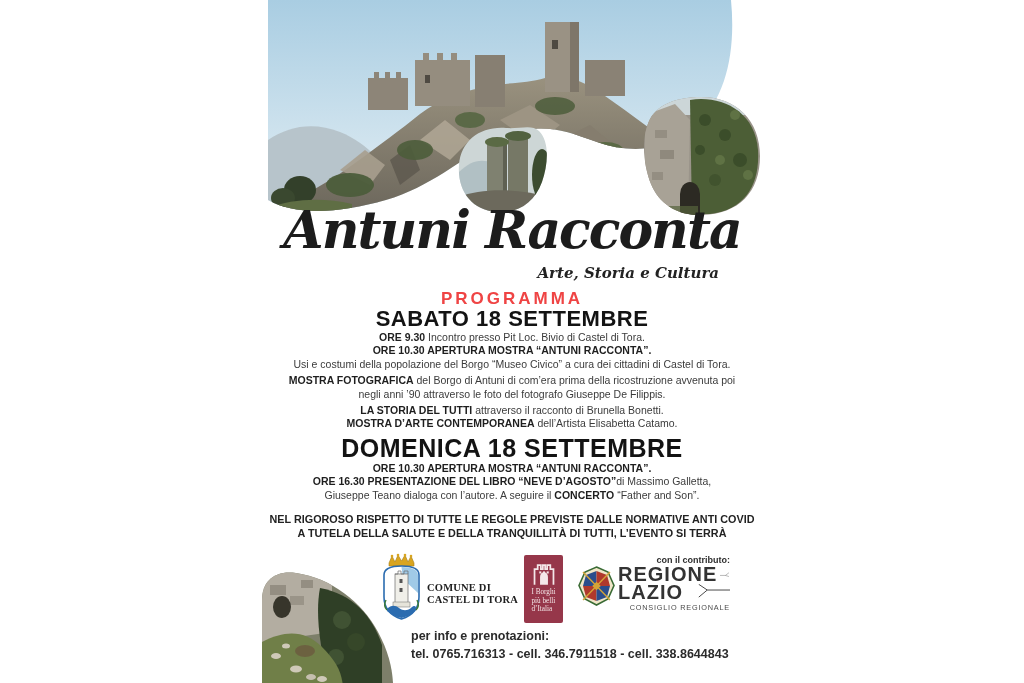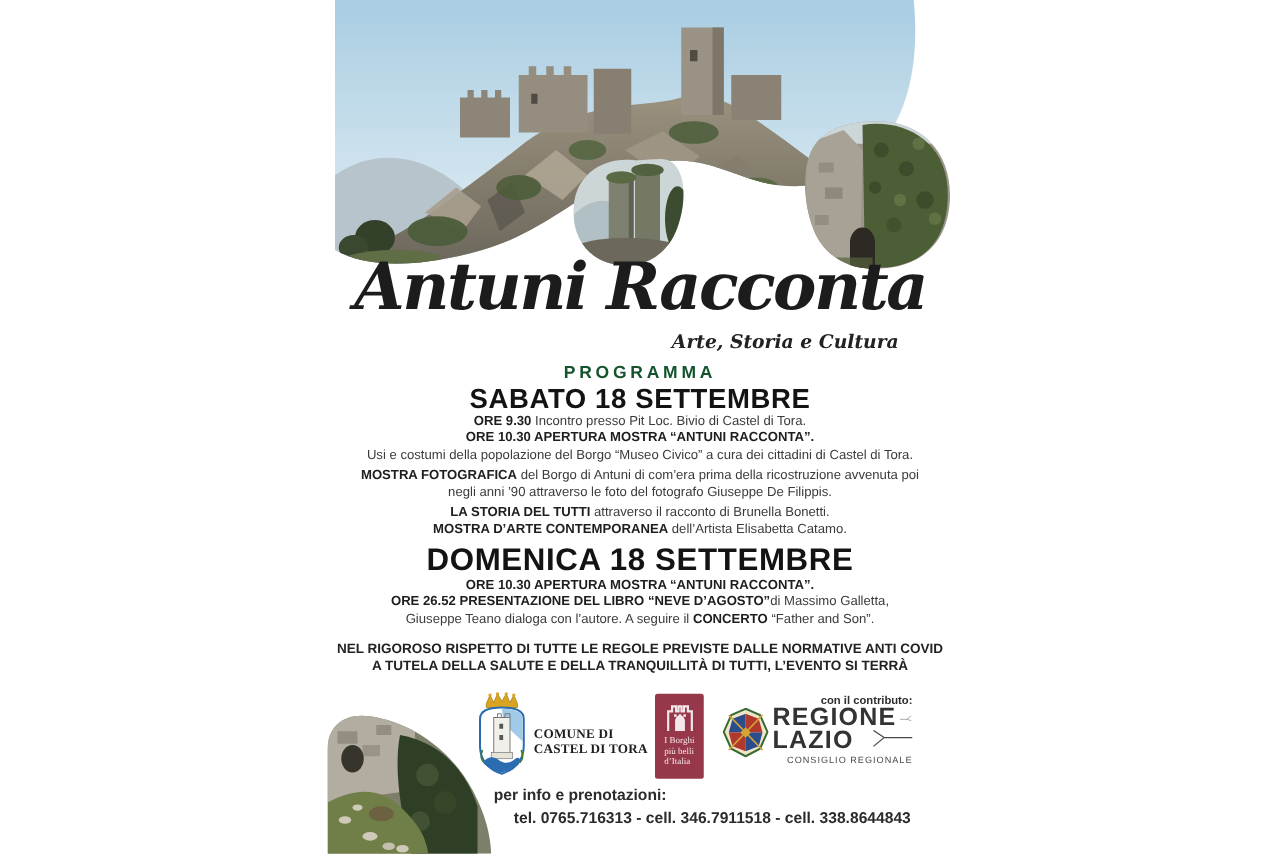--- a/index.html
+++ b/index.html
@@ -4,32 +4,32 @@
 <style>
   html,body{margin:0;padding:0;background:#ffffff;}
   body{width:1024px;height:683px;position:relative;overflow:hidden;
        font-family:"Liberation Sans",sans-serif;-webkit-font-smoothing:antialiased;}
   .abs{position:absolute;}
   .center-col{left:259px;width:506px;text-align:center;}
   .poster-title{top:204px;font-family:"DejaVu Serif",serif;font-style:italic;font-weight:700;
                 font-size:52px;color:#1c1c1c;letter-spacing:-2px;line-height:1;}
   .poster-subtitle{top:264px;font-family:"DejaVu Serif",serif;font-style:italic;font-weight:700;
                    font-size:15px;color:#222;text-align:right;padding-right:46px;box-sizing:border-box;}
-  .program-label{top:289px;font-size:14px;font-weight:700;letter-spacing:3px;color:#14532d;}
+  .program-label{top:289px;font-size:17px;font-weight:700;letter-spacing:3px;color:#ef4444;}
   .day-heading-1{top:306px;font-size:22px;font-weight:800;letter-spacing:.5px;color:#131313;}
   .day-heading-2{top:434px;font-size:25px;font-weight:800;letter-spacing:.5px;color:#131313;}
   .day-lines{font-size:10.5px;color:#3b3b3b;line-height:13.4px;}
   .day-lines p{margin:0;}
   .day-lines .b{font-weight:700;color:#1e1e1e;}
   .sat-lines{top:331px;}
   .sat-lines p.gap{margin-top:3px;}
   .sat-lines p.w{max-width:470px;margin-left:auto;margin-right:auto;}
   .sun-lines{top:462px;}
   .notice{top:513px;font-size:10.8px;font-weight:700;color:#222;line-height:13.8px;}
-  .contact-info{left:395px;top:629px;font-size:12.5px;font-weight:700;color:#2b2b2b;}
+  .contact-info{left:411px;top:629px;font-size:12.5px;font-weight:700;color:#2b2b2b;}
   .contact-phones{left:411px;top:647px;font-size:12.5px;font-weight:700;color:#2b2b2b;}
   .comune-name{left:427px;top:582px;font-family:"Liberation Serif",serif;font-weight:700;
                font-size:10.5px;color:#1e1e1e;line-height:11.5px;letter-spacing:.2px;}
   .borghi-box{left:524px;top:555px;width:39px;height:68px;border-radius:2px;
               display:flex;flex-direction:column;align-items:center;}
   .borghi-text{font-family:"Liberation Serif",serif;font-size:7.2px;line-height:8.6px;
                color:#f3e4e6;text-align:left;margin-top:0;}
   .contrib-block{left:618px;top:555px;width:112px;}
   .contrib-label{font-size:9px;font-weight:600;color:#2e2e2e;text-align:right;}
   .reg-row{display:flex;align-items:center;height:17px;margin-top:1px;}
@@ -154,21 +154,21 @@
   <p><span></span><span class="b">ORE 10.30 APERTURA MOSTRA “ANTUNI RACCONTA”.</span><span></span></p>
   <p><span>Usi e costumi della popolazione del Borgo “Museo Civico” a cura dei cittadini di Castel di Tora.</span><span class="b"></span><span></span></p>
   <p class="gap w"><span></span><span class="b">MOSTRA FOTOGRAFICA</span><span> del Borgo di Antuni di com’era prima della ricostruzione avvenuta poi negli anni ’90 attraverso le foto del fotografo Giuseppe De Filippis.</span></p>
   <p class="gap"><span></span><span class="b">LA STORIA DEL TUTTI</span><span> attraverso il racconto di Brunella Bonetti.</span></p>
   <p><span></span><span class="b">MOSTRA D’ARTE CONTEMPORANEA</span><span> dell’Artista Elisabetta Catamo.</span></p>
 </div>
 
 <div class="abs center-col day-heading-2">DOMENICA 18 SETTEMBRE</div>
 <div class="abs center-col day-lines sun-lines">
   <p><span></span><span class="b">ORE 10.30 APERTURA MOSTRA “ANTUNI RACCONTA”.</span><span></span></p>
-  <p><span></span><span class="b">ORE 26.52 PRESENTAZIONE DEL LIBRO “NEVE D’AGOSTO”</span><span>di Massimo Galletta,</span></p>
+  <p><span></span><span class="b">ORE 16.30 PRESENTAZIONE DEL LIBRO “NEVE D’AGOSTO”</span><span>di Massimo Galletta,</span></p>
   <p><span>Giuseppe Teano dialoga con l’autore. A seguire il </span><span class="b">CONCERTO</span><span> “Father and Son”.</span></p>
 </div>
 
 <div class="abs center-col notice">
   <p style="margin:0">NEL RIGOROSO RISPETTO DI TUTTE LE REGOLE PREVISTE DALLE NORMATIVE ANTI COVID</p>
   <p style="margin:0">A TUTELA DELLA SALUTE E DELLA TRANQUILLITÀ DI TUTTI, L’EVENTO SI TERRÀ</p>
 </div>
 
 <svg class="abs" style="left:378px;top:552px;" width="47" height="71" viewBox="0 0 47 71">
   <path d="M11,11 L14,4 L17,10 L20,3 L23.5,9 L27,3 L30,10 L33,4 L36,11 L36,14 L11,14 Z" fill="#d9a520" stroke="#a87d15" stroke-width=".6"></path>

